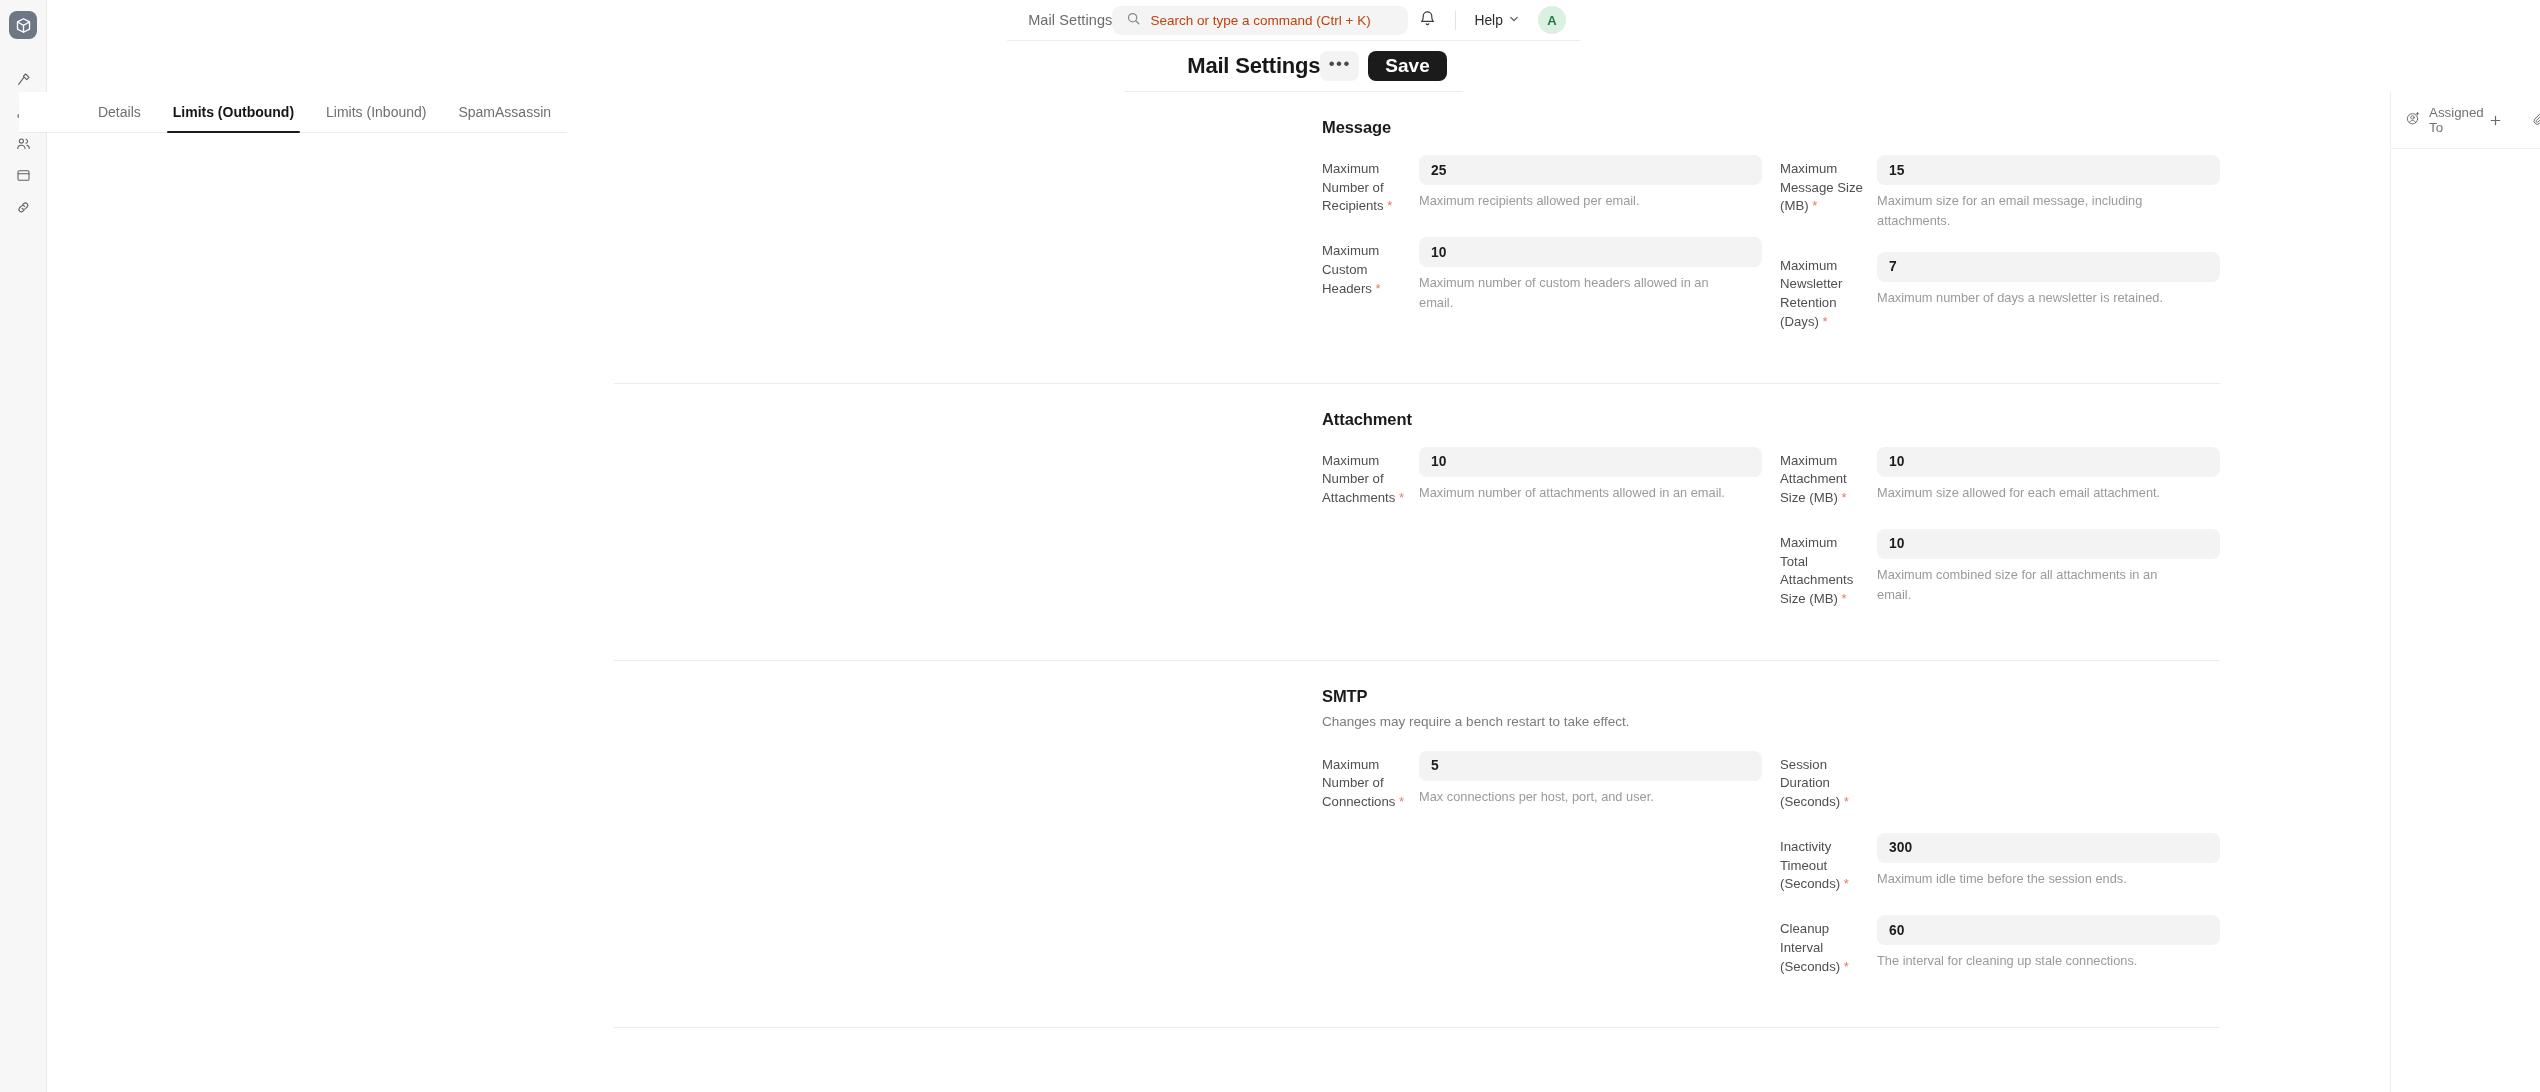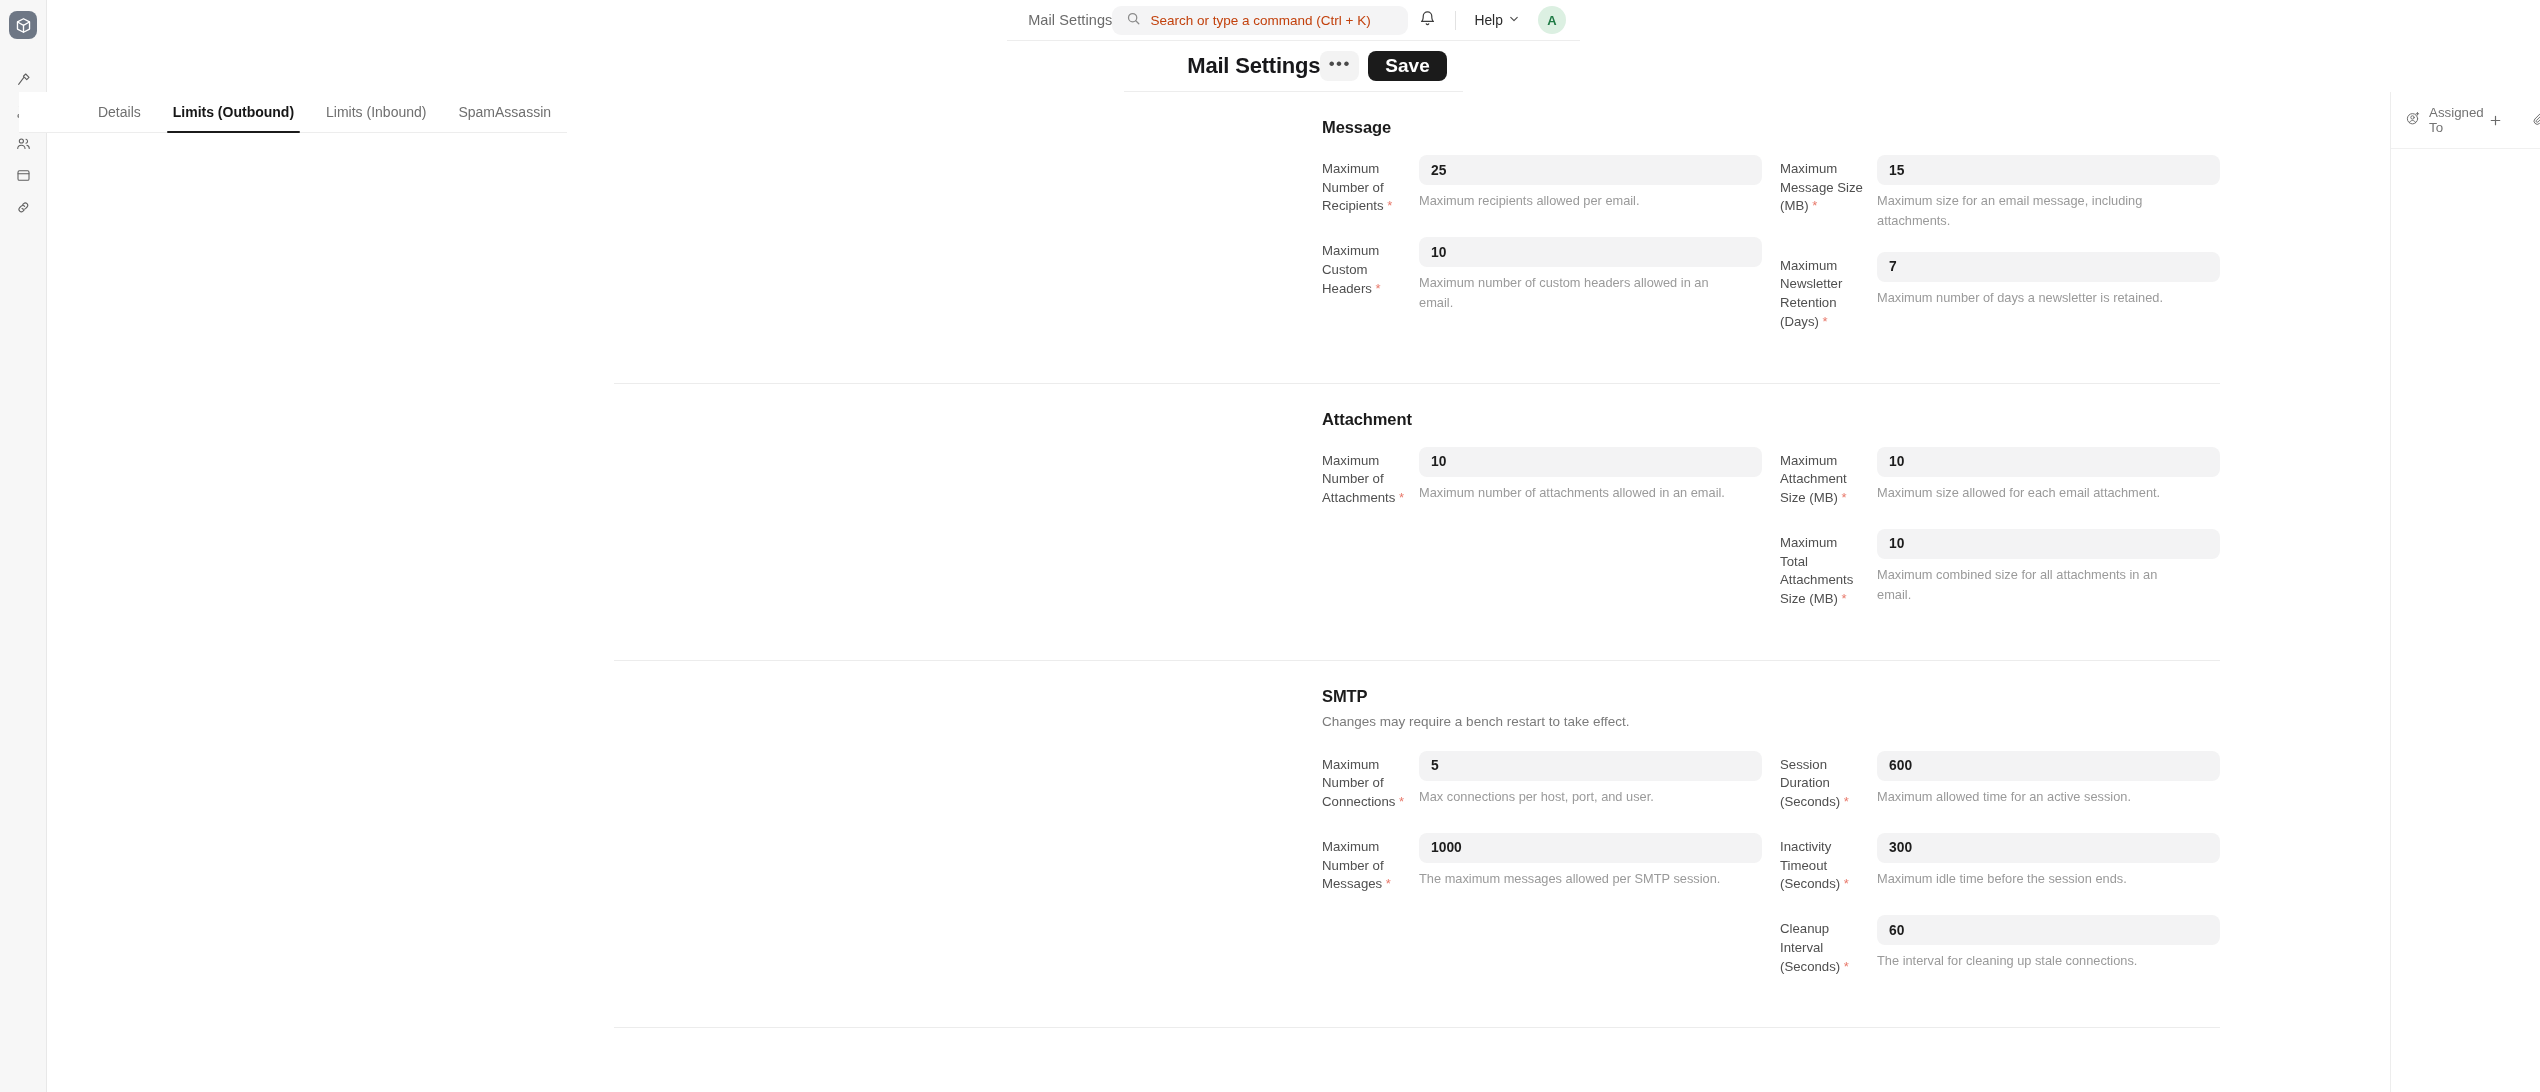--- a/index.html
+++ b/index.html
@@ -404,37 +404,26 @@
                 <div class="col">
 
                   <div class="field">
                     <div class="field-label"><span>Maximum Number of Connections</span> <span class="req">*</span></div>
                     <div class="field-ctrl">
                       <div class="input">5</div>
                       <div class="hint">Max connections per host, port, and user.</div>
                     </div>
                   </div>
 
-                  <div class="field">
-                    <div class="field-label"><span>Maximum Number of Messages</span> <span class="req">*</span></div>
-                    <div class="field-ctrl">
-                      <div class="input">1000</div>
-                      <div class="hint">The maximum messages allowed per SMTP session.</div>
-                    </div>
-                  </div>
 
                 </div>
                 <div class="col right">
 
                   <div class="field">
                     <div class="field-label"><span>Session Duration (Seconds)</span> <span class="req">*</span></div>
-                    <div class="field-ctrl">
-                      <div class="input">600</div>
-                      <div class="hint">Maximum allowed time for an active session.</div>
-                    </div>
                   </div>
 
                   <div class="field">
                     <div class="field-label"><span>Inactivity Timeout (Seconds)</span> <span class="req">*</span></div>
                     <div class="field-ctrl">
                       <div class="input">300</div>
                       <div class="hint">Maximum idle time before the session ends.</div>
                     </div>
                   </div>
 

